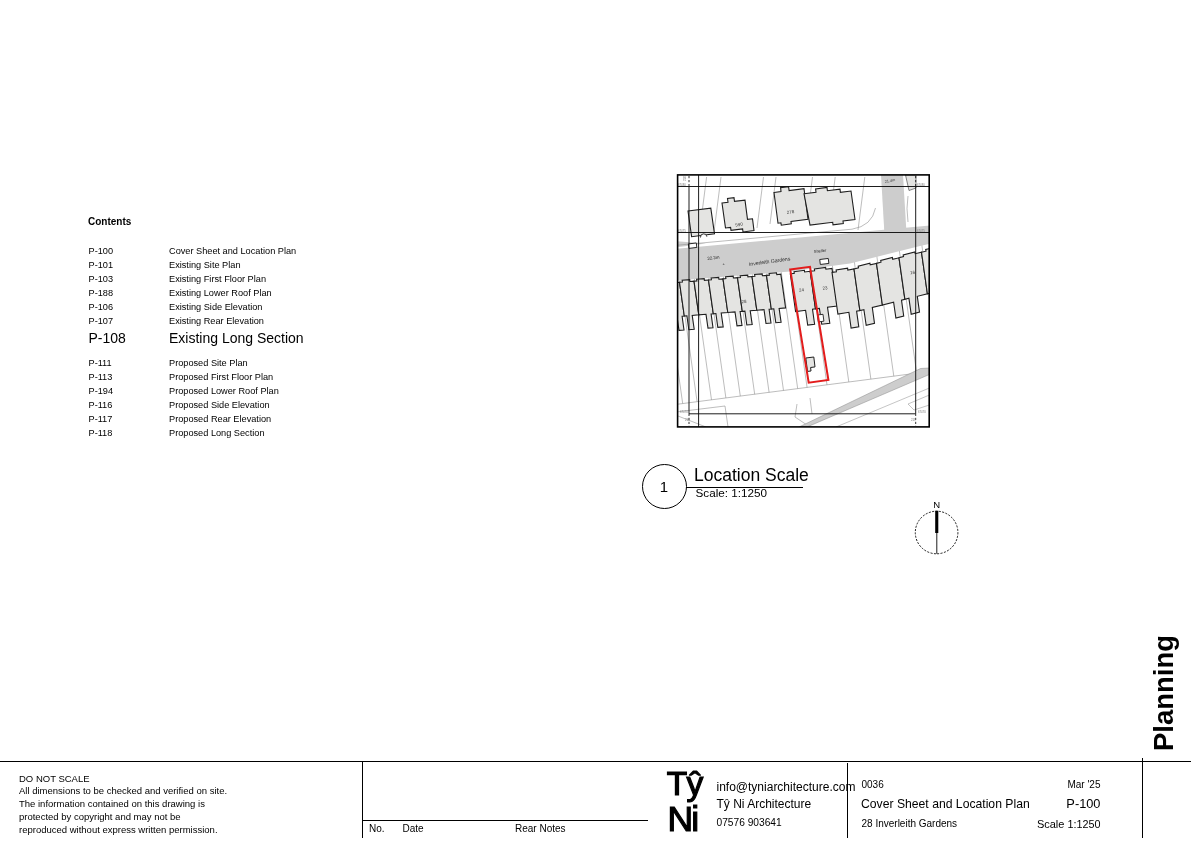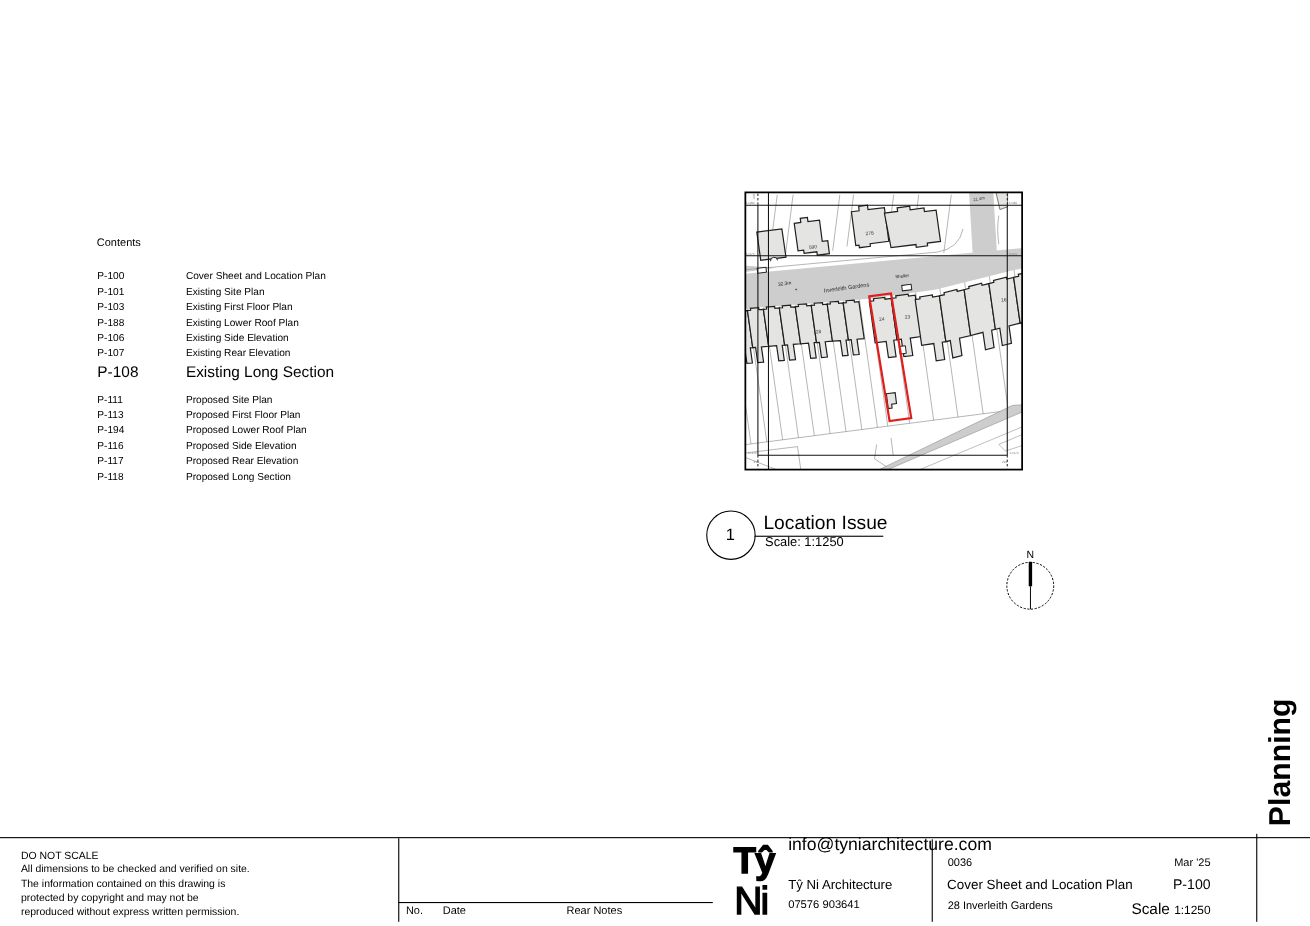--- a/index.html
+++ b/index.html
@@ -1,20 +1,20 @@
 <!DOCTYPE html>
 <html><head><meta charset="utf-8">
 <style>
 html,body{margin:0;padding:0;background:#fff;width:1191px;height:842px;overflow:hidden}
 body{font-family:"Liberation Sans",sans-serif;color:#000;position:relative}
 .abs{position:absolute;white-space:nowrap}
 </style></head>
 <body>
 
-<div class="abs" style="left:88px;top:216px;font-size:10px;font-weight:normal">Contents</div>
+<div class="abs" style="left:88px;top:216px;font-size:10px;font-weight:bold">Contents</div>
 
 <div class="abs" style="left:88.5px;top:246.0px;font-size:9.2px"><span style="display:inline-block;width:80.5px">P-100</span>Cover Sheet and Location Plan</div>
 
 <div class="abs" style="left:88.5px;top:260.0px;font-size:9.2px"><span style="display:inline-block;width:80.5px">P-101</span>Existing Site Plan</div>
 
 <div class="abs" style="left:88.5px;top:274.0px;font-size:9.2px"><span style="display:inline-block;width:80.5px">P-103</span>Existing First Floor Plan</div>
 
 <div class="abs" style="left:88.5px;top:288.0px;font-size:9.2px"><span style="display:inline-block;width:80.5px">P-188</span>Existing Lower Roof Plan</div>
 
 <div class="abs" style="left:88.5px;top:302.0px;font-size:9.2px"><span style="display:inline-block;width:80.5px">P-106</span>Existing Side Elevation</div>
@@ -199,21 +199,21 @@
 <text x="685" y="420.5">218</text>
       <text x="911" y="420.5">219</text>
 <text x="686" y="181" transform="rotate(-90 686 181)">218</text>
 </g>
 
 <rect x="677.6" y="174.9" width="251.6" height="252.0" fill="none" stroke="#000" stroke-width="1.6"></rect>
 </svg>
 
 <div class="abs" style="left:641.5px;top:464px;width:43px;height:43px;border:1.2px solid #000;border-radius:50%;text-align:center;line-height:43px;font-size:15px">1</div>
 
-<div class="abs" style="left:694px;top:465.2px;font-size:17.5px">Location Issue</div>
+<div class="abs" style="left:694px;top:465.2px;font-size:17.5px">Location Scale</div>
 
 <div class="abs" style="left:685.5px;top:486.6px;width:117px;border-top:1.4px solid #000"></div>
 
 <div class="abs" style="left:695.5px;top:486.4px;font-size:11.7px">Scale: 1:1250</div>
 
 <svg class="abs" style="left:905px;top:495px" width="65" height="65" viewBox="905 495 65 65">
 <circle cx="936.6" cy="532.5" r="21.3" fill="none" stroke="#000" stroke-width="0.9" stroke-dasharray="2,1.4"></circle>
 <text x="936.6" y="507.5" font-size="9.5" text-anchor="middle" font-family="Liberation Sans, sans-serif">N</text>
 <rect x="935.2" y="510.8" width="3.1" height="22.2" fill="#000"></rect>
 <line x1="936.8" y1="533" x2="936.8" y2="553.8" stroke="#111" stroke-width="0.95"></line>
@@ -226,33 +226,33 @@
 <div class="abs" style="left:19px;top:772.6px;font-size:9.5px;line-height:12.75px">DO NOT SCALE<br>All dimensions to be checked and verified on site.<br>The information contained on this drawing is<br>protected by copyright and may not be<br>reproduced without express written permission.</div>
 
 <div class="abs" style="left:362px;top:762px;height:76px;border-left:1.2px solid #000"></div>
 
 <div class="abs" style="left:362px;top:819.7px;width:286px;border-top:1.2px solid #000"></div>
 
 <div class="abs" style="left:369px;top:823px;font-size:10px">No.</div>
 <div class="abs" style="left:402.5px;top:823px;font-size:10px">Date</div>
 <div class="abs" style="left:515px;top:823px;font-size:10px">Rear Notes</div>
 
-<div class="abs" style="left:666.8px;top:766.8px;font-size:33.5px;font-weight:bold;line-height:1;letter-spacing:-0.8px;-webkit-text-stroke:1.2px #000">Tŷ</div>
+<div class="abs" style="left:666.8px;top:766.8px;font-size:33.5px;font-weight:normal;line-height:1;letter-spacing:-0.8px;-webkit-text-stroke:1.2px #000">Tŷ</div>
 <div class="abs" style="left:667.5px;top:801.9px;font-size:35.5px;font-weight:normal;line-height:1;letter-spacing:-1.8px;-webkit-text-stroke:1.2px #000">Ni</div>
 
-<div class="abs" style="left:716.5px;top:760px;font-size:16px">info@tyniarchitecture.com</div>
+<div class="abs" style="left:716.5px;top:780px;font-size:12px">info@tyniarchitecture.com</div>
 <div class="abs" style="left:716.5px;top:797.3px;font-size:12px;font-weight:normal">Tŷ Ni Architecture</div>
 <div class="abs" style="left:716.5px;top:816.8px;font-size:10.2px">07576 903641</div>
 
 <div class="abs" style="left:847px;top:762.6px;height:75.4px;border-left:1.2px solid #000"></div>
 
 <div class="abs" style="left:861.5px;top:778.8px;font-size:10px">0036</div>
 
 <div class="abs" style="left:861px;top:796.8px;font-size:12.2px">Cover Sheet and Location Plan</div>
 
 <div class="abs" style="left:861.5px;top:818.3px;font-size:10px">28 Inverleith Gardens</div>
 
 <div class="abs" style="left:1100.5px;top:778.8px;font-size:10px;transform:translateX(-100%)">Mar '25</div>
 
 <div class="abs" style="left:1100.5px;top:796.4px;font-size:12.8px;transform:translateX(-100%)">P-100</div>
 
-<div class="abs" style="left:1100.5px;top:818.3px;font-size:10.8px;transform:translateX(-100%)"><span style="font-size:14px">Scale </span>1:1250</div>
+<div class="abs" style="left:1100.5px;top:818.3px;font-size:10.8px;transform:translateX(-100%)"><span style="font-size:11px">Scale </span>1:1250</div>
 
 <div class="abs" style="left:1142px;top:757.5px;height:80.5px;border-left:1.2px solid #000"></div>
 </body></html>

